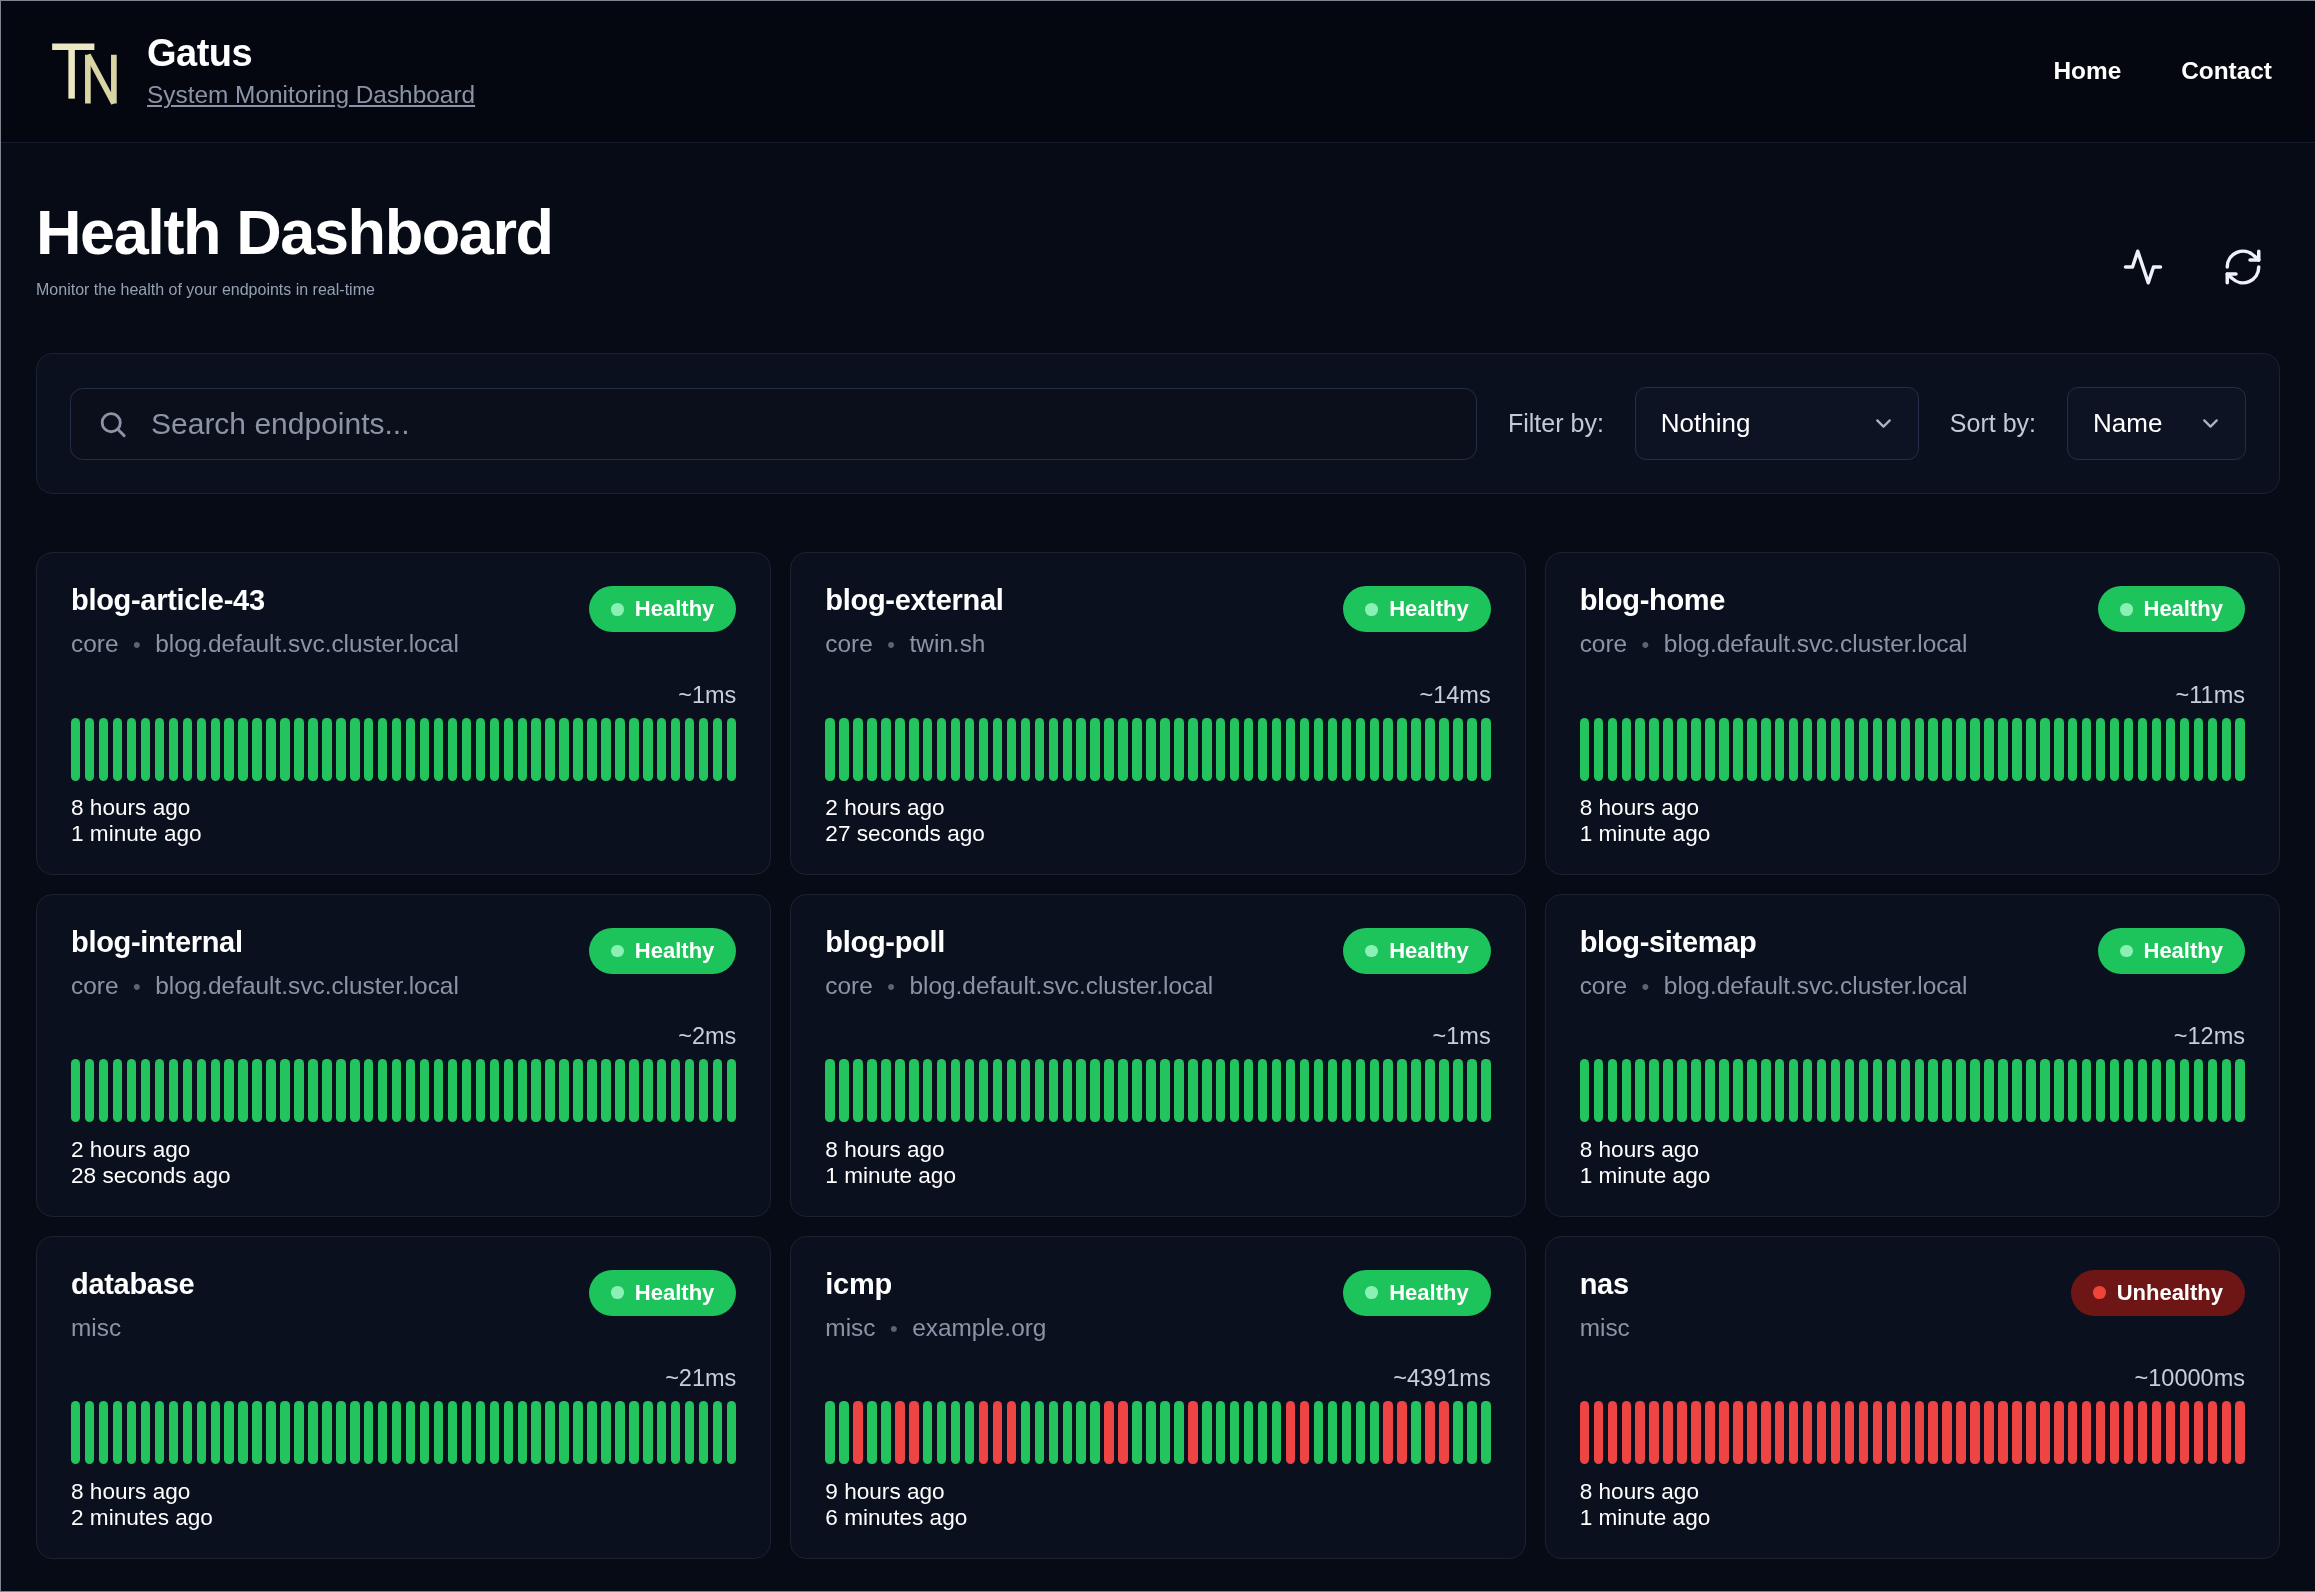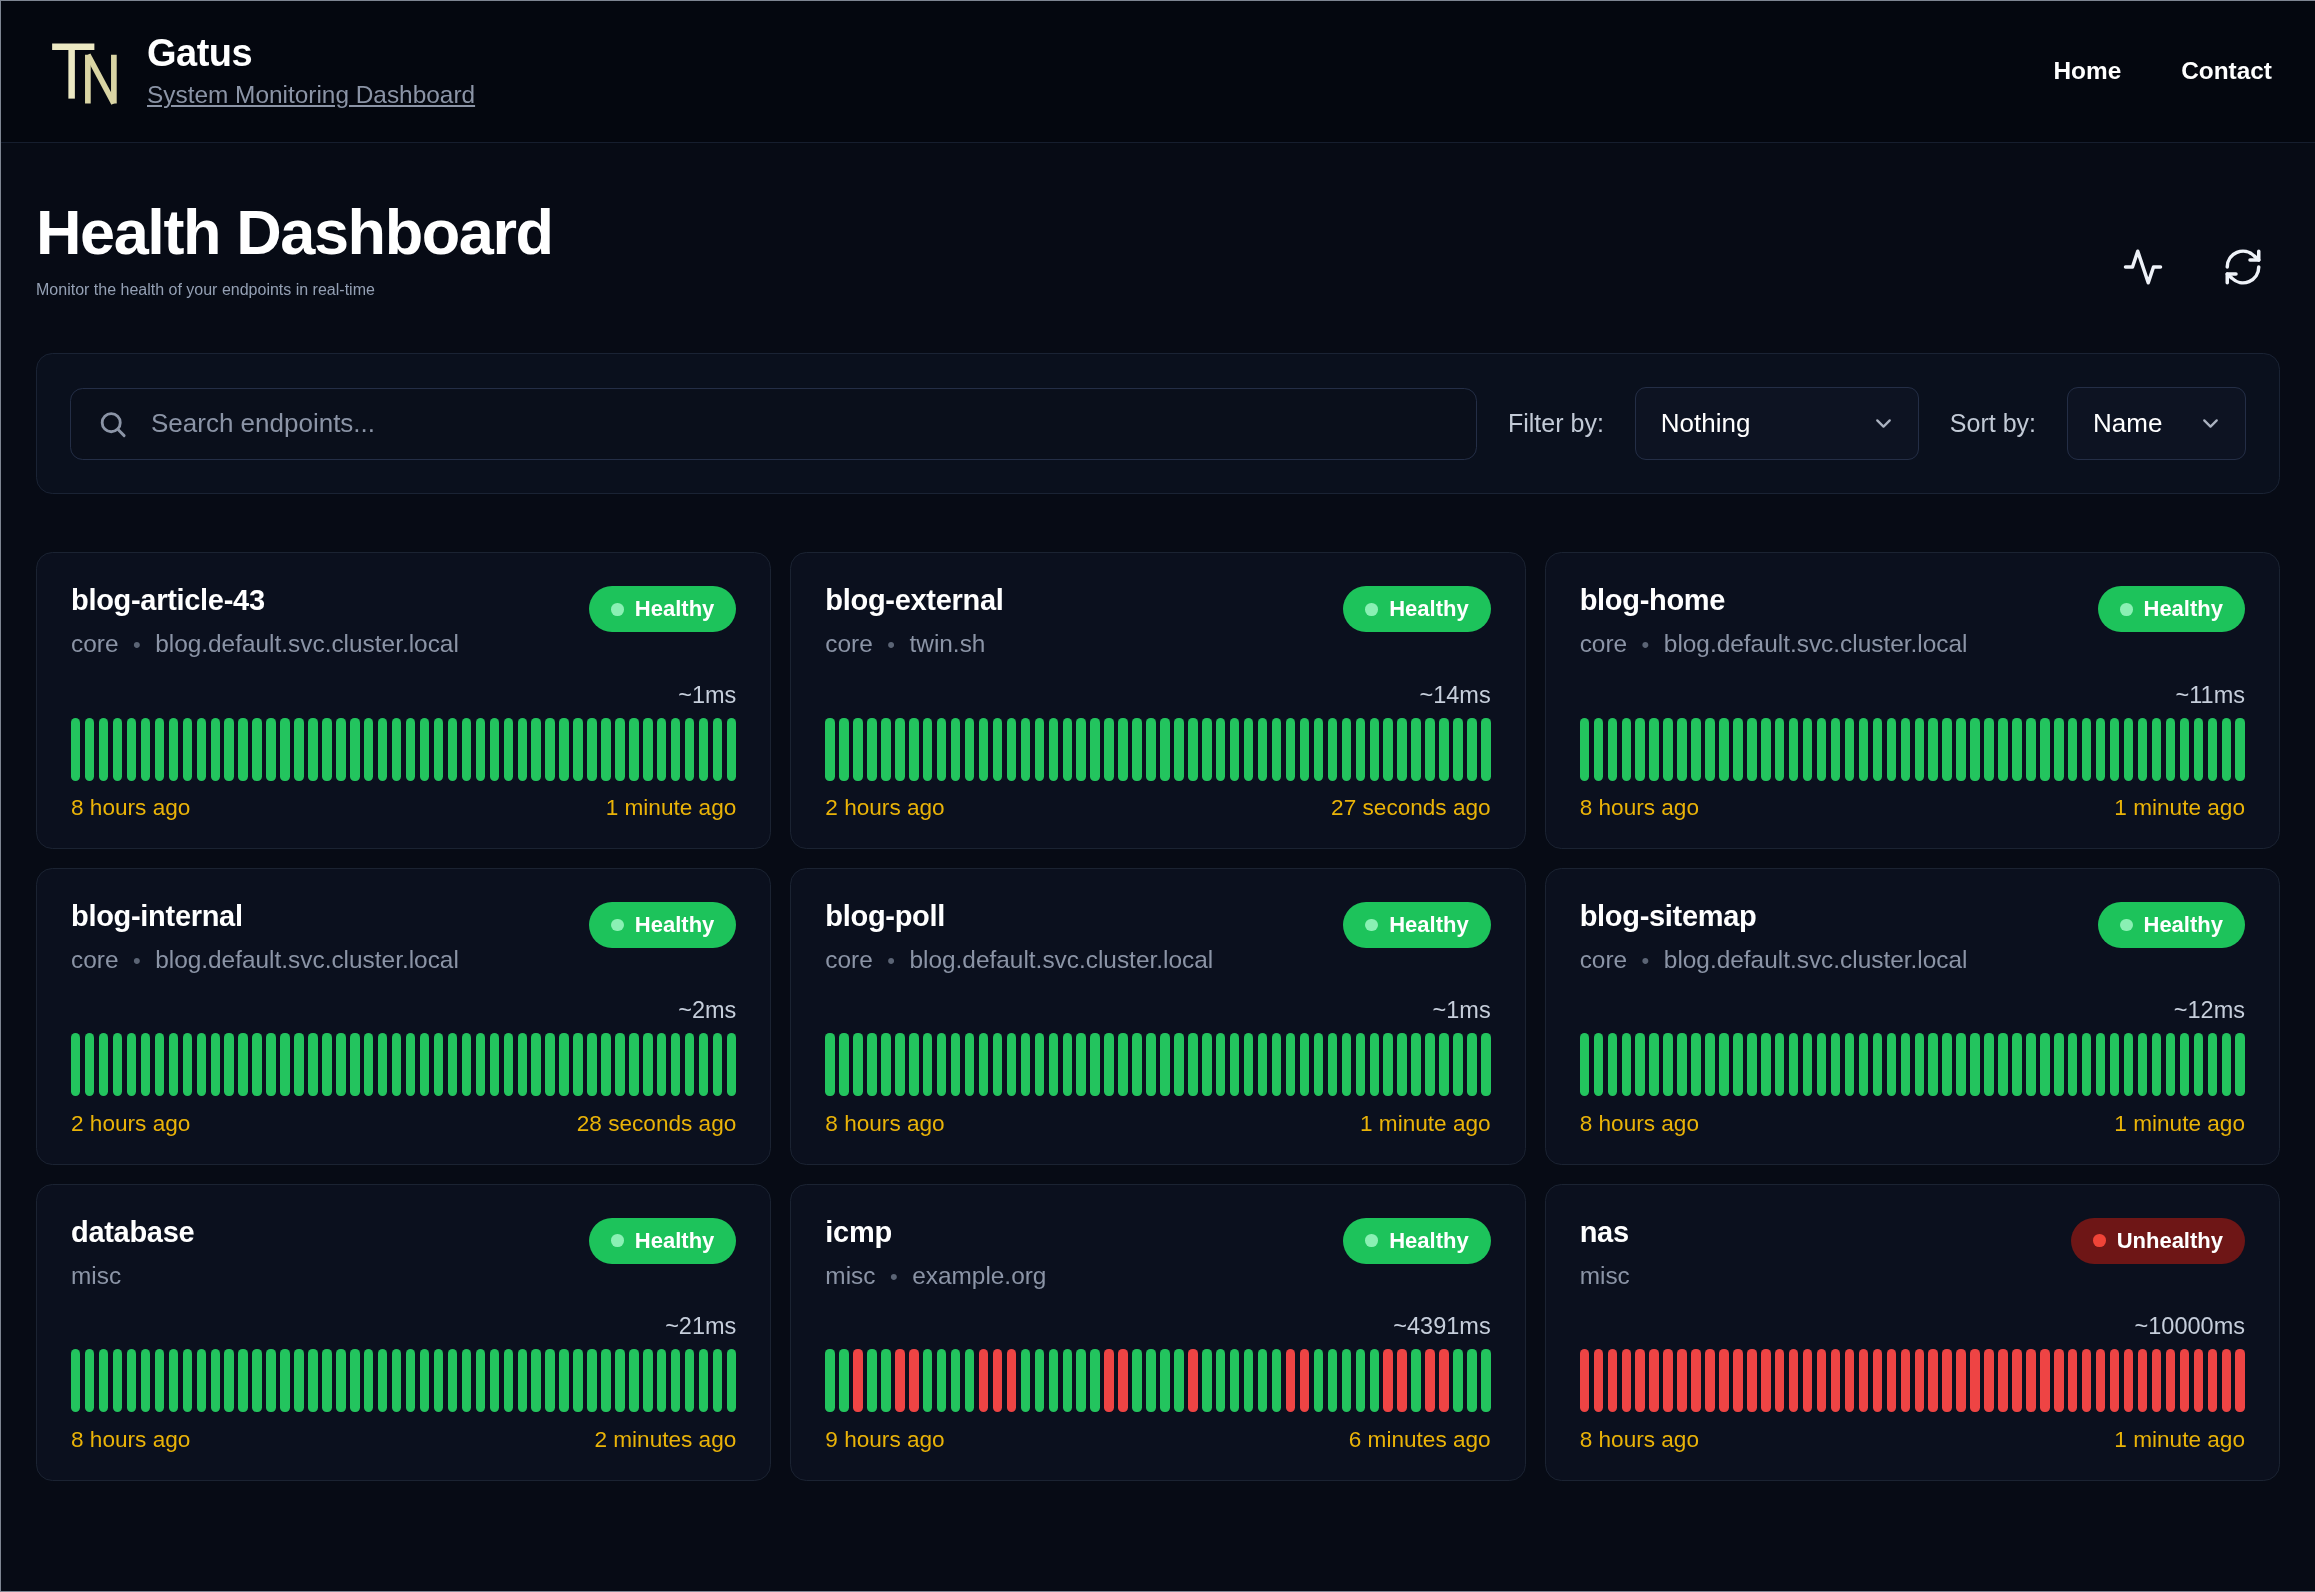--- a/index.html
+++ b/index.html
@@ -53,21 +53,21 @@
     gap: 31px;
   }
   .search-wrap { flex: 1; position: relative; }
   .search-input {
     width: 100%;
     height: 72px;
     background: #0a0f1b;
     border: 1.8px solid #242e46;
     border-radius: 12.7px;
     color: #e5e9f0;
-    font-size: 26px;
+    font-size: 30px;
     padding: 0 33px 0 80px;
     outline: none;
     font-family: inherit;
   }
   .search-input::placeholder { color: #8b94a6; }
   .search-icon { position: absolute; left: 27px; top: 50%; transform: translateY(-50%); width: 31px; height: 31px; }
   .tool-label { font-size: 25px; color: #c2cad6; white-space: nowrap; }
   .select {
     height: 73px;
     display: flex;
@@ -119,21 +119,21 @@
   .badge.healthy { background: #1dc35b; color: #ffffff; }
   .badge.healthy .badge-dot { background: #8af0b4; }
   .badge.unhealthy { background: #6e1616; color: #ffffff; }
   .badge.unhealthy .badge-dot { background: #f04438; }
 
   .latency { text-align: right; font-size: 23.5px; color: #c6cedb; margin-top: 23.5px; }
   .bars { display: flex; gap: 4.5px; height: 63px; margin-top: 9px; }
   .bar { flex: 1 1 0; border-radius: 4.5px; }
   .bar-up { background: #23c45e; }
   .bar-down { background: #ee4444; }
-  .card-foot { display: flex; justify-content: space-between; margin-top: 14.5px; font-size: 22.6px; color: #eab308; }
+  .card-foot { display: flex; justify-content: space-between; margin-top: 14.5px; font-size: 22.6px; color: #ffffff; flex-direction: column; }
 </style>
 </head>
 <body>
 
 <header class="navbar">
   <div class="brand">
     <svg class="logo" viewBox="0 0 48 48" fill="none">
       <path d="M5 9 H31" stroke="#ece8c3" stroke-width="4"></path>
       <path d="M17 9 V41" stroke="#ece8c3" stroke-width="4"></path>
       <path d="M27 14 V44" stroke="#d9d4a4" stroke-width="3.5"></path>

